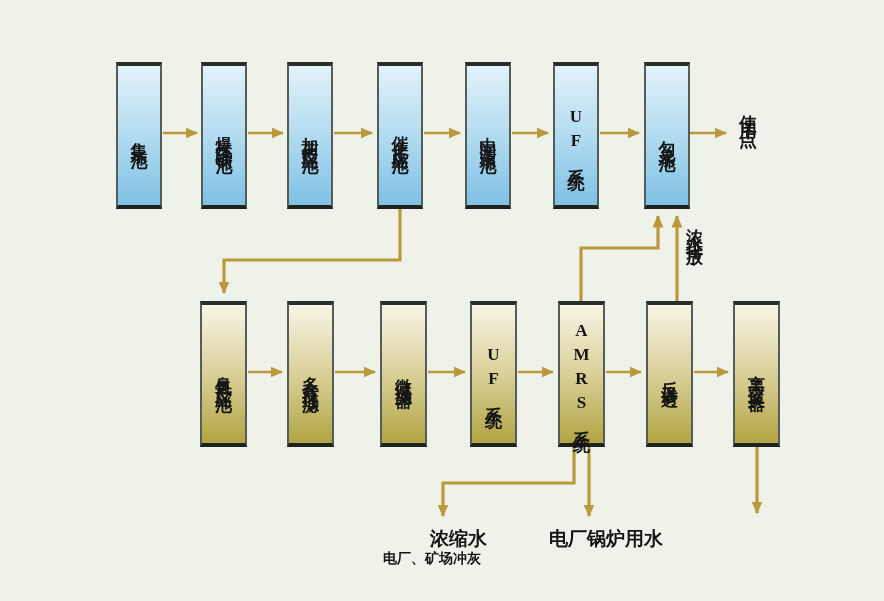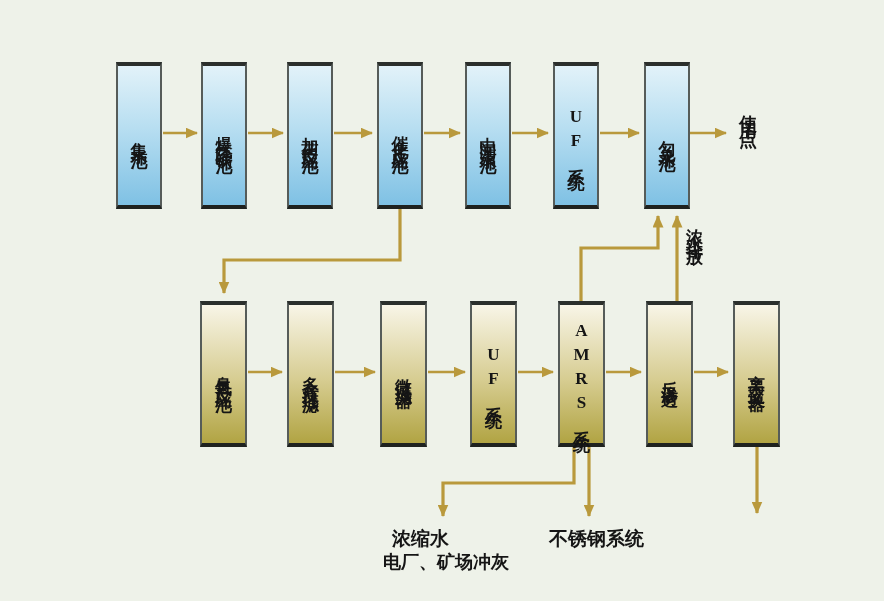--- a/index.html
+++ b/index.html
@@ -108,17 +108,17 @@
   </div>
   <div class="node gold row-bottom" style="left:646px">
     <span class="vtext">反渗透</span>
   </div>
   <div class="node gold row-bottom" style="left:733px">
     <span class="vtext">离子交换器</span>
   </div>
 
   <div class="flabel v" style="left:739px;top:101px">使用点</div>
   <div class="flabel v" style="left:686px;top:214px;font-size:17px">浓水排放</div>
-  <div class="flabel" style="left:392px;top:526px">浓缩水</div>
-  <div class="flabel" style="left:383px;top:550px;font-size:18px">电厂、矿场冲灰</div>
-  <div class="flabel" style="left:549px;top:526px">不锈钢系统</div>
+  <div class="flabel" style="left:430px;top:526px">浓缩水</div>
+  <div class="flabel" style="left:383px;top:550px;font-size:14px">电厂、矿场冲灰</div>
+  <div class="flabel" style="left:549px;top:526px">电厂锅炉用水</div>
 
 </div>
 
 </body></html>

